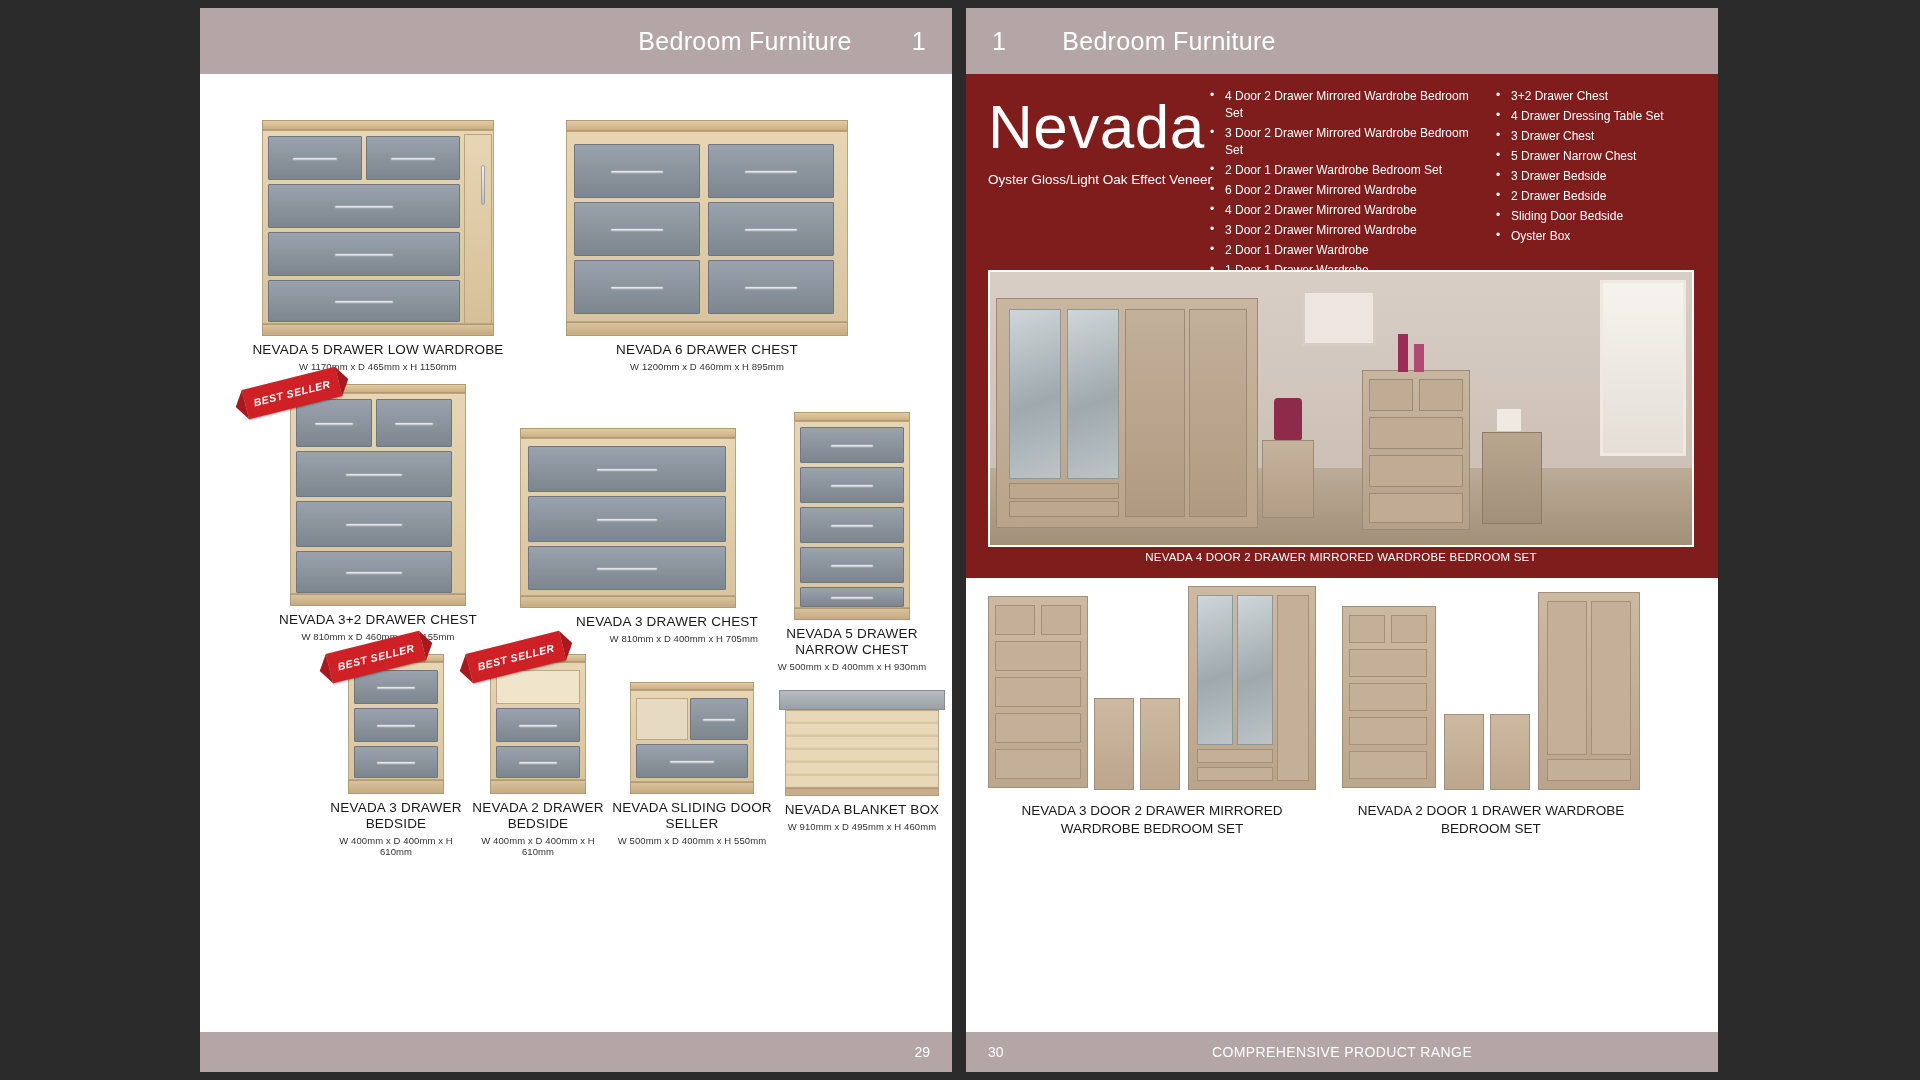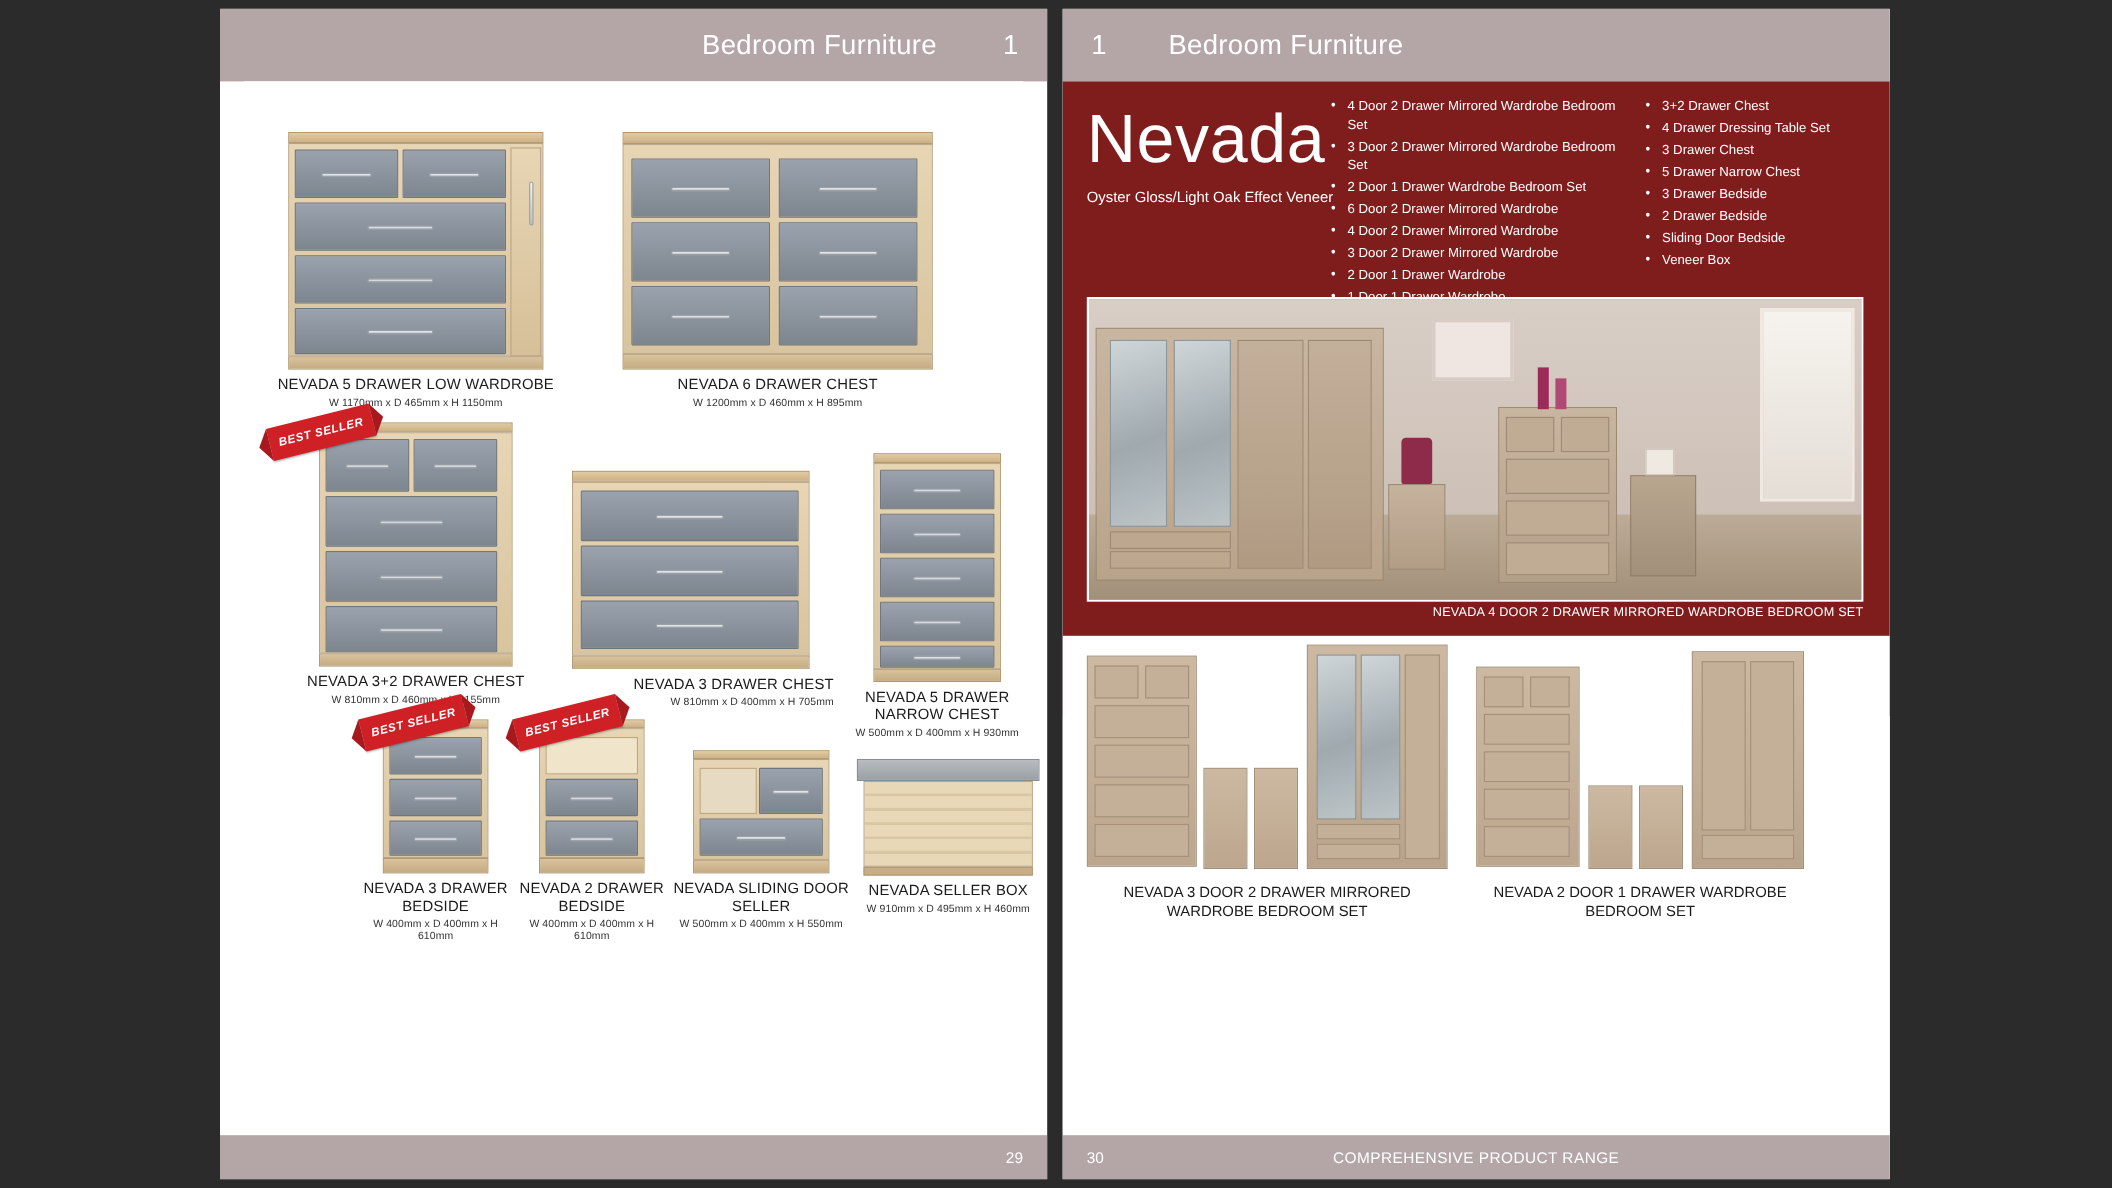--- a/index.html
+++ b/index.html
@@ -192,21 +192,21 @@
     left: 22px; top: 196px;
     width: 706px; height: 277px;
     background: linear-gradient(180deg,#cfc2b4 0%,#bba893 55%,#a08e78 100%);
     border: 2px solid #ffffff;
     overflow: hidden;
   }
   .room-cap {
     position: absolute;
     left: 22px; top: 477px;
     width: 706px;
-    text-align: right;
+    text-align: center;
     font-size: 11.5px;
     color: #fff;
     letter-spacing: .2px;
   }
   .rp-bottom {
     position: absolute;
     top: 570px; left: 0; right: 0; bottom: 40px;
     background: #ffffff;
   }
   .setcap {
@@ -424,21 +424,21 @@
         <div class="cap">NEVADA SLIDING DOOR SELLER</div>
         <div class="dim">W 500mm x D 400mm x H 550mm</div>
       </div>
 
       <div class="prod" style="left:548px; top:616px; width:184px;">
         <div class="art" style="width:166px; height:106px;">
           <div class="unit" style="left:0; top:0; width:166px; height:20px; background:linear-gradient(180deg,#b8bcbf,#9aa0a4); border:1px solid #878d91;"></div>
           <div class="unit" style="left:6px; top:20px; width:154px; height:78px; background:repeating-linear-gradient(180deg,#e8d8b8 0px,#e8d8b8 10px,#d9c6a2 11px,#d9c6a2 13px); border:1px solid #bda584;"></div>
           <div class="unit" style="left:6px; top:98px; width:154px; height:8px; background:#c8ae88; border:1px solid #b39a72;"></div>
         </div>
-        <div class="cap">NEVADA SELLER BOX</div>
+        <div class="cap">NEVADA BLANKET BOX</div>
         <div class="dim">W 910mm x D 495mm x H 460mm</div>
       </div>
 
     </div>
 
     <div class="ftr ftr-left">
       <span class="pg">29</span>
     </div>
   </div>
 
@@ -470,21 +470,21 @@
           <li>6 Drawer Chest</li>
         </ul>
         <ul class="col-b">
           <li>3+2 Drawer Chest</li>
           <li>4 Drawer Dressing Table Set</li>
           <li>3 Drawer Chest</li>
           <li>5 Drawer Narrow Chest</li>
           <li>3 Drawer Bedside</li>
           <li>2 Drawer Bedside</li>
           <li>Sliding Door Bedside</li>
-          <li>Veneer Box</li>
+          <li>Oyster Box</li>
         </ul>
       </div>
 
       <div class="roomshot">
 
         <div class="rs" style="left:0; top:0; width:706px; height:196px; background:linear-gradient(180deg,#d8cec6,#cdc0b6);"></div>
         <div class="rs" style="left:0; top:196px; width:706px; height:81px; background:linear-gradient(180deg,#b7a georgia,#ab9a86);background:linear-gradient(180deg,#bcab96,#a08e78);"></div>
 
         <div class="rs" style="right:6px; top:8px; width:86px; height:176px; background:linear-gradient(180deg,#f6f3ee,#e4ded6); border:3px solid #efe9e2;"></div>
 

